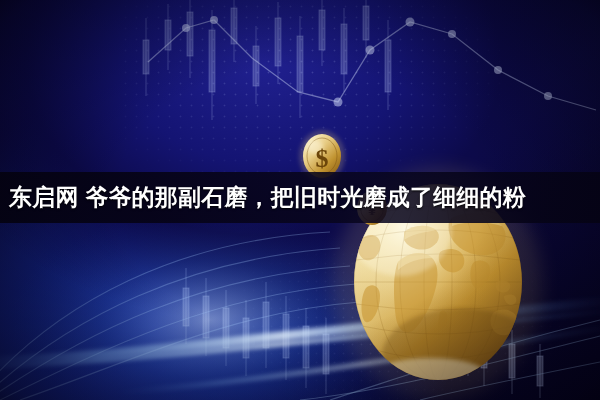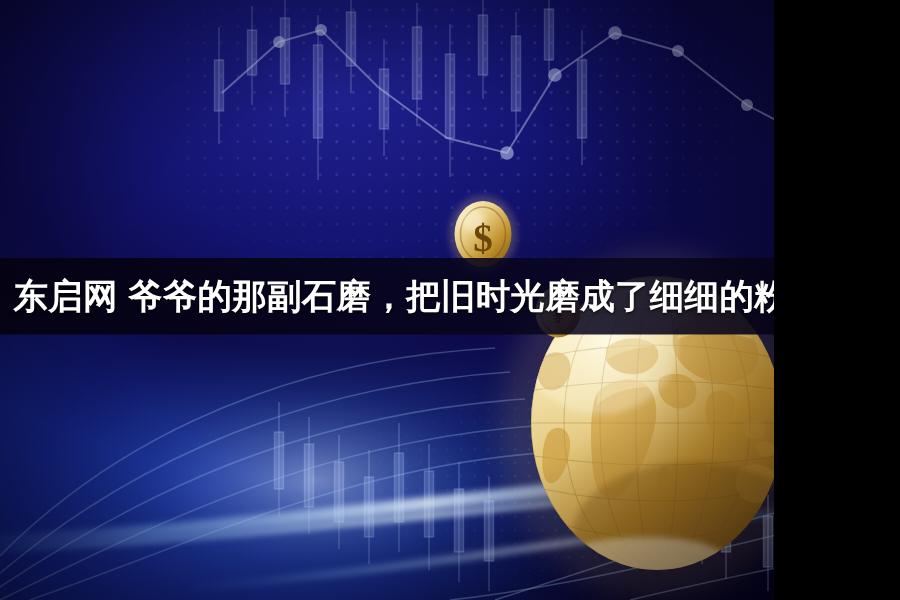--- a/index.html
+++ b/index.html
@@ -2,21 +2,21 @@
 <html><head>
 <meta charset="utf-8">
 <style>
   html, body {
     margin: 0;
     padding: 0;
     background: #000;
   }
   #stage {
     position: relative;
-    width: 516px;
+    width: 600px;
     height: 400px;
     overflow: hidden;
     font-family: "Liberation Sans", "DejaVu Sans", sans-serif;
     background: #a16207;
   }
 
   
   .bg-base {
     position: absolute;
     inset: 0;

